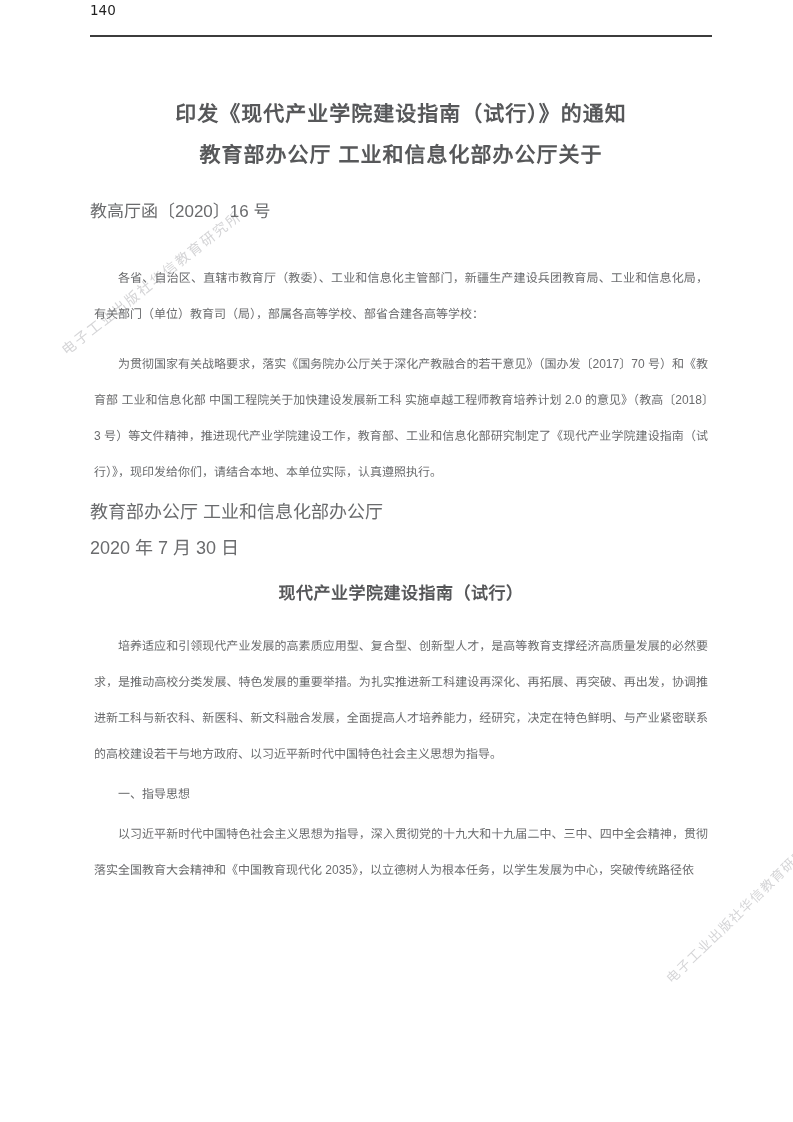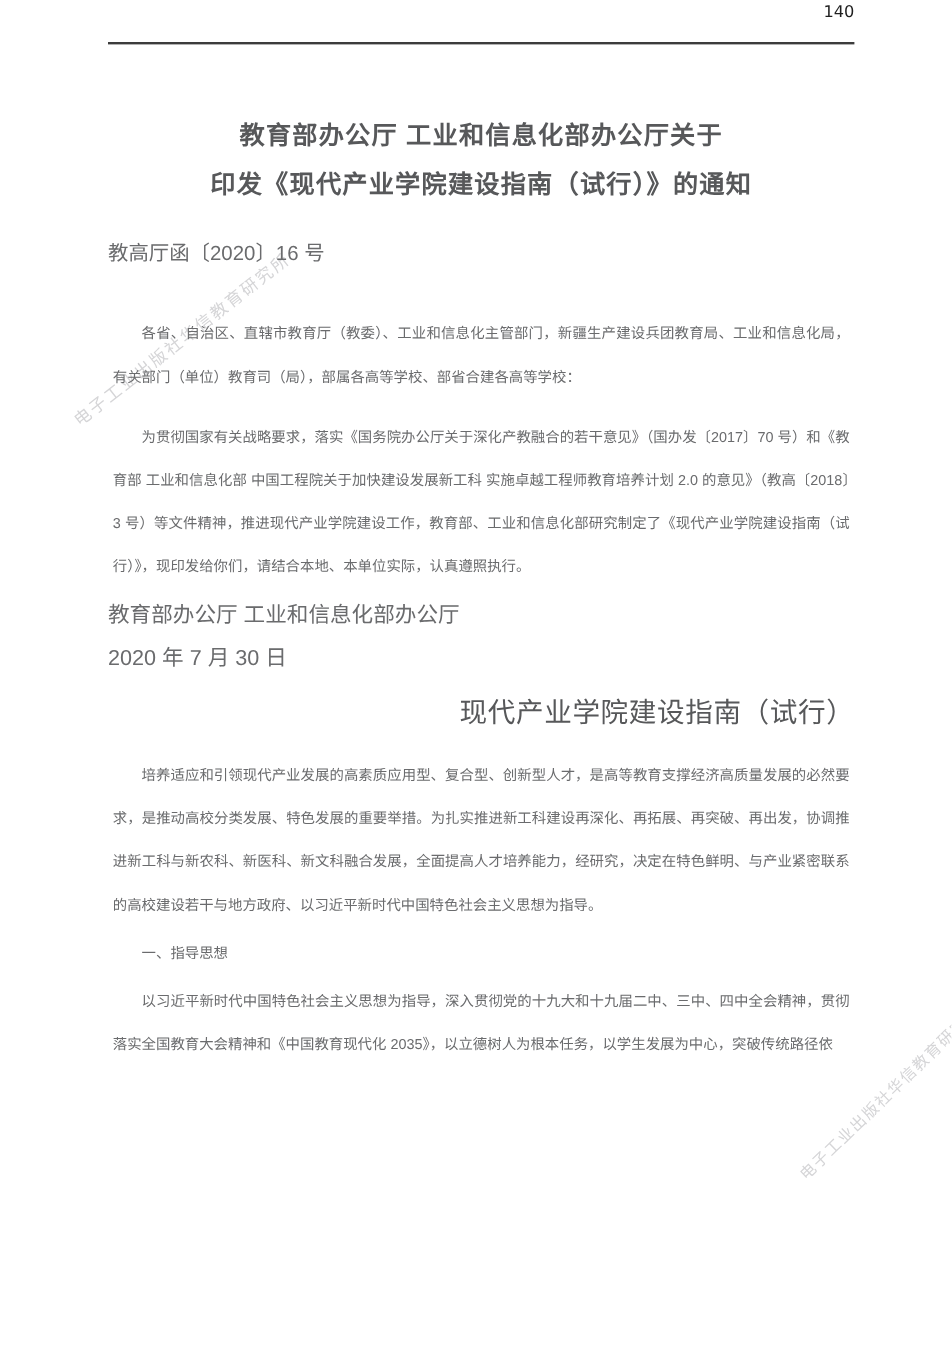--- a/index.html
+++ b/index.html
@@ -26,21 +26,21 @@
   .content {
     position: absolute;
     z-index: 1;
     left: 90px;
     top: 0;
     width: 622px;
   }
   .page-header {
     padding-top: 3px;
     padding-bottom: 17px;
-    text-align: right;
+    text-align: left;
     font-size: 13.5px;
     line-height: 15px;
     color: var(--pagenum_gray, #1f1f1f);
     border-bottom: 2.5px solid var(--rule_gray, #3c3c3c);
     font-family: "DejaVu Sans", "Liberation Sans", sans-serif;
   }
   .doc-title {
     margin: 56px 0 0 0;
     text-align: center;
     font-size: 21px;
@@ -68,23 +68,23 @@
   .para.first { margin-top: 36px; }
   .para.second { margin-top: 14px; }
   .signature, .sign-date {
     font-size: 18px;
     line-height: 36px;
     color: var(--body_gray, #6a6b6d);
     text-align: left;
   }
   .guide-title {
     margin: 14px 0 0 0;
-    text-align: right;
-    font-size: 23px;
-    font-weight: normal;
+    text-align: center;
+    font-size: 17px;
+    font-weight: bold;
     line-height: 28px;
     letter-spacing: 0.5px;
     color: var(--title_gray, #57585a);
   }
   .para.guide-intro { margin-top: 20px; }
 </style>
 </head>
 <body>
 
 <div class="page">
@@ -92,22 +92,22 @@
   <div class="watermark wm1">电子工业出版社华信教育研究所</div>
   <div class="watermark wm2">电子工业出版社华信教育研究所</div>
 
   <div class="content">
 
     <div class="page-header">
       <span class="page-num">140</span>
     </div>
 
     <h1 class="doc-title">
+      <span class="t-line">印发《现代产业学院建设指南（试行）》的通知</span>
       <span class="t-line">教育部办公厅 工业和信息化部办公厅关于</span>
-      <span class="t-line">印发《现代产业学院建设指南（试行）》的通知</span>
     </h1>
 
     <div class="doc-number">教高厅函〔2020〕16 号</div>
 
     <p class="para first">各省、自治区、直辖市教育厅（教委）、工业和信息化主管部门，新疆生产建设兵团教育局、工业和信息化局，有关部门（单位）教育司（局），部属各高等学校、部省合建各高等学校：</p>
 
     <p class="para second">为贯彻国家有关战略要求，落实《国务院办公厅关于深化产教融合的若干意见》（国办发〔2017〕70 号）和《教育部 工业和信息化部 中国工程院关于加快建设发展新工科 实施卓越工程师教育培养计划 2.0 的意见》（教高〔2018〕3 号）等文件精神，推进现代产业学院建设工作，教育部、工业和信息化部研究制定了《现代产业学院建设指南（试行）》，现印发给你们，请结合本地、本单位实际，认真遵照执行。</p>
 
     <div class="signature">教育部办公厅 工业和信息化部办公厅</div>
     <div class="sign-date">2020 年 7 月 30 日</div>

